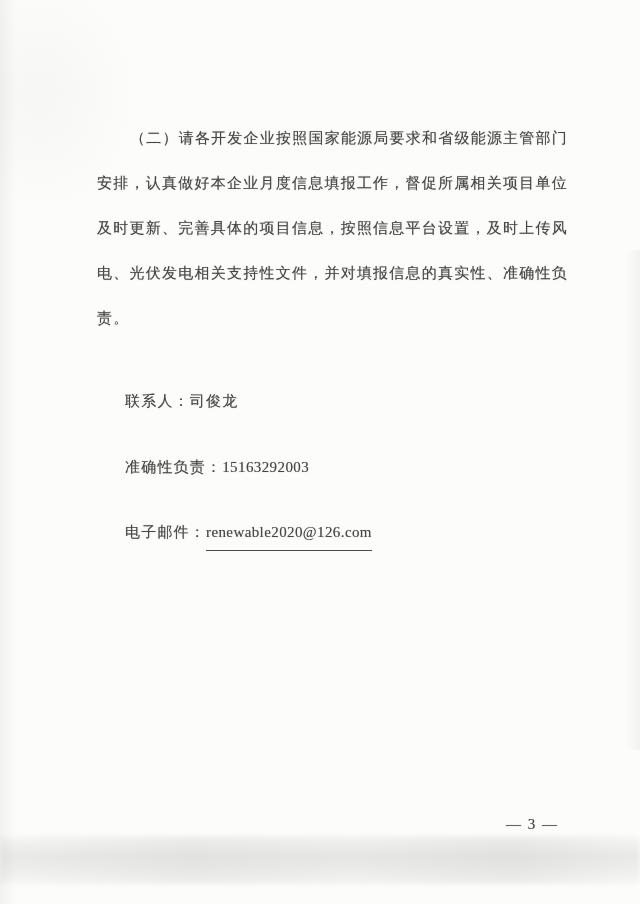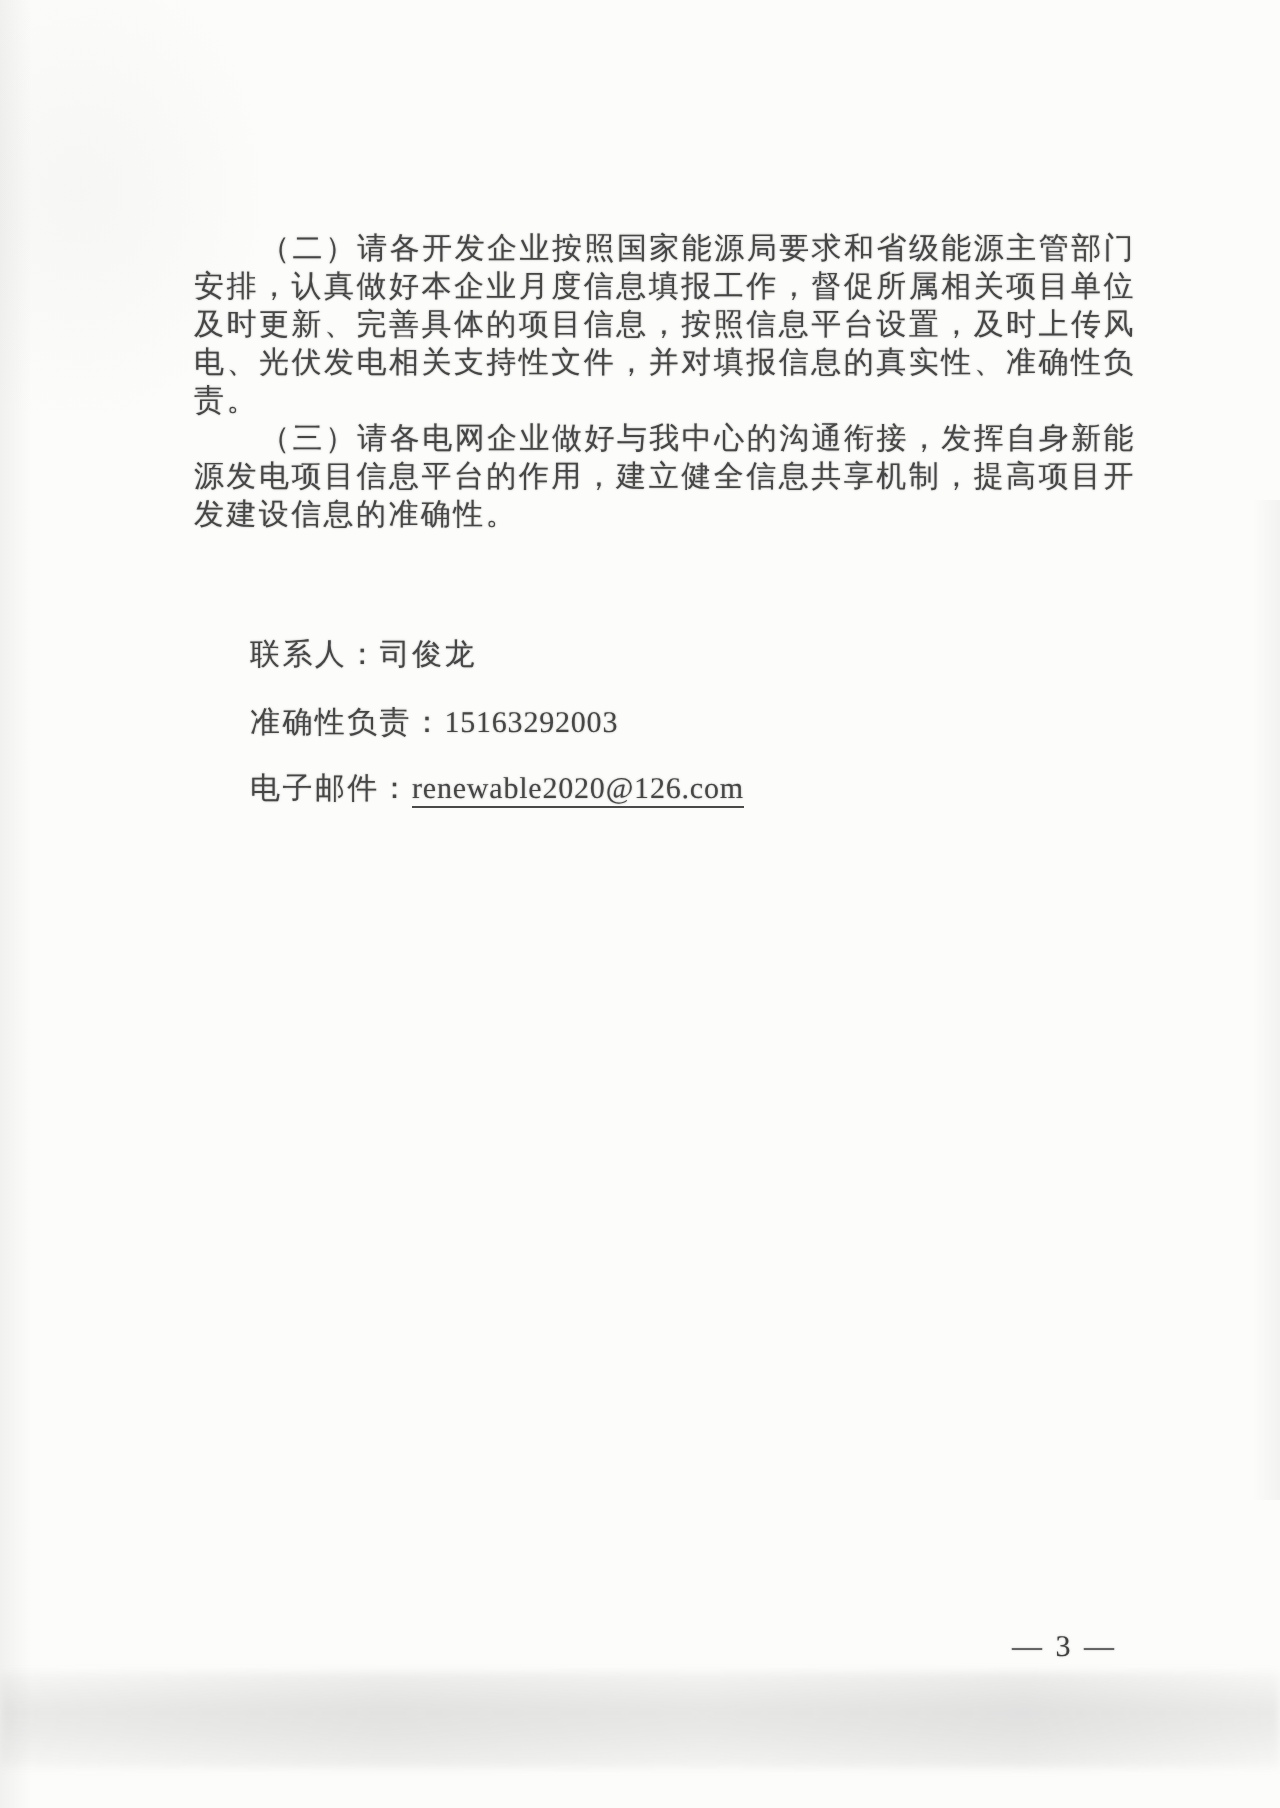--- a/index.html
+++ b/index.html
@@ -51,44 +51,45 @@
 
   .content {
     position: absolute;
     left: 97px;
     top: 116px;
     width: 471px;
   }
   .content p {
     margin: 0;
     font-size: 15px;
-    line-height: 19px;
+    line-height: 45px;
     letter-spacing: 1.2px;
     text-align: justify;
     text-indent: 33px;
     text-shadow: 0 0 1px rgba(95,95,95,0.55);
   }
 
   .contact {
     margin-top: 44px;
     margin-left: 28px;
   }
   .contact-row {
     font-size: 15px;
     line-height: 33.5px;
     letter-spacing: 1.2px;
     text-shadow: 0 0 1px rgba(95,95,95,0.55);
     white-space: nowrap;
+    margin-top: 32px;
   }
   .contact-row .value-latin {
     letter-spacing: 0.4px;
   }
   .contact-row .underlined {
     border-bottom: 1px solid #4a4a4a;
-    padding-bottom: 0;
+    padding-bottom: 10px;
   }
 
   .page-number {
     position: absolute;
     top: 816px;
     left: 506px;
     font-size: 15px;
     letter-spacing: 1.5px;
     color: #414141;
     text-shadow: 0 0 1px rgba(95,95,95,0.5);
@@ -100,21 +101,20 @@
 
 <div class="page">
 
   <div class="scan-smudge-top"></div>
   <div class="scan-edge-left"></div>
   <div class="scan-edge-right"></div>
   <div class="scan-band"></div>
 
   <div class="content">
     <p>（二）请各开发企业按照国家能源局要求和省级能源主管部门安排，认真做好本企业月度信息填报工作，督促所属相关项目单位及时更新、完善具体的项目信息，按照信息平台设置，及时上传风电、光伏发电相关支持性文件，并对填报信息的真实性、准确性负责。</p>
-    <p>（三）请各电网企业做好与我中心的沟通衔接，发挥自身新能源发电项目信息平台的作用，建立健全信息共享机制，提高项目开发建设信息的准确性。</p>
 
     <div class="contact">
       <div class="contact-row">
         <span>联系人：</span><span>司俊龙</span>
       </div>
       <div class="contact-row">
         <span>准确性负责：</span><span class="value-latin">15163292003</span>
       </div>
       <div class="contact-row">
         <span>电子邮件：</span><span class="value-latin underlined">renewable2020@126.com</span>

